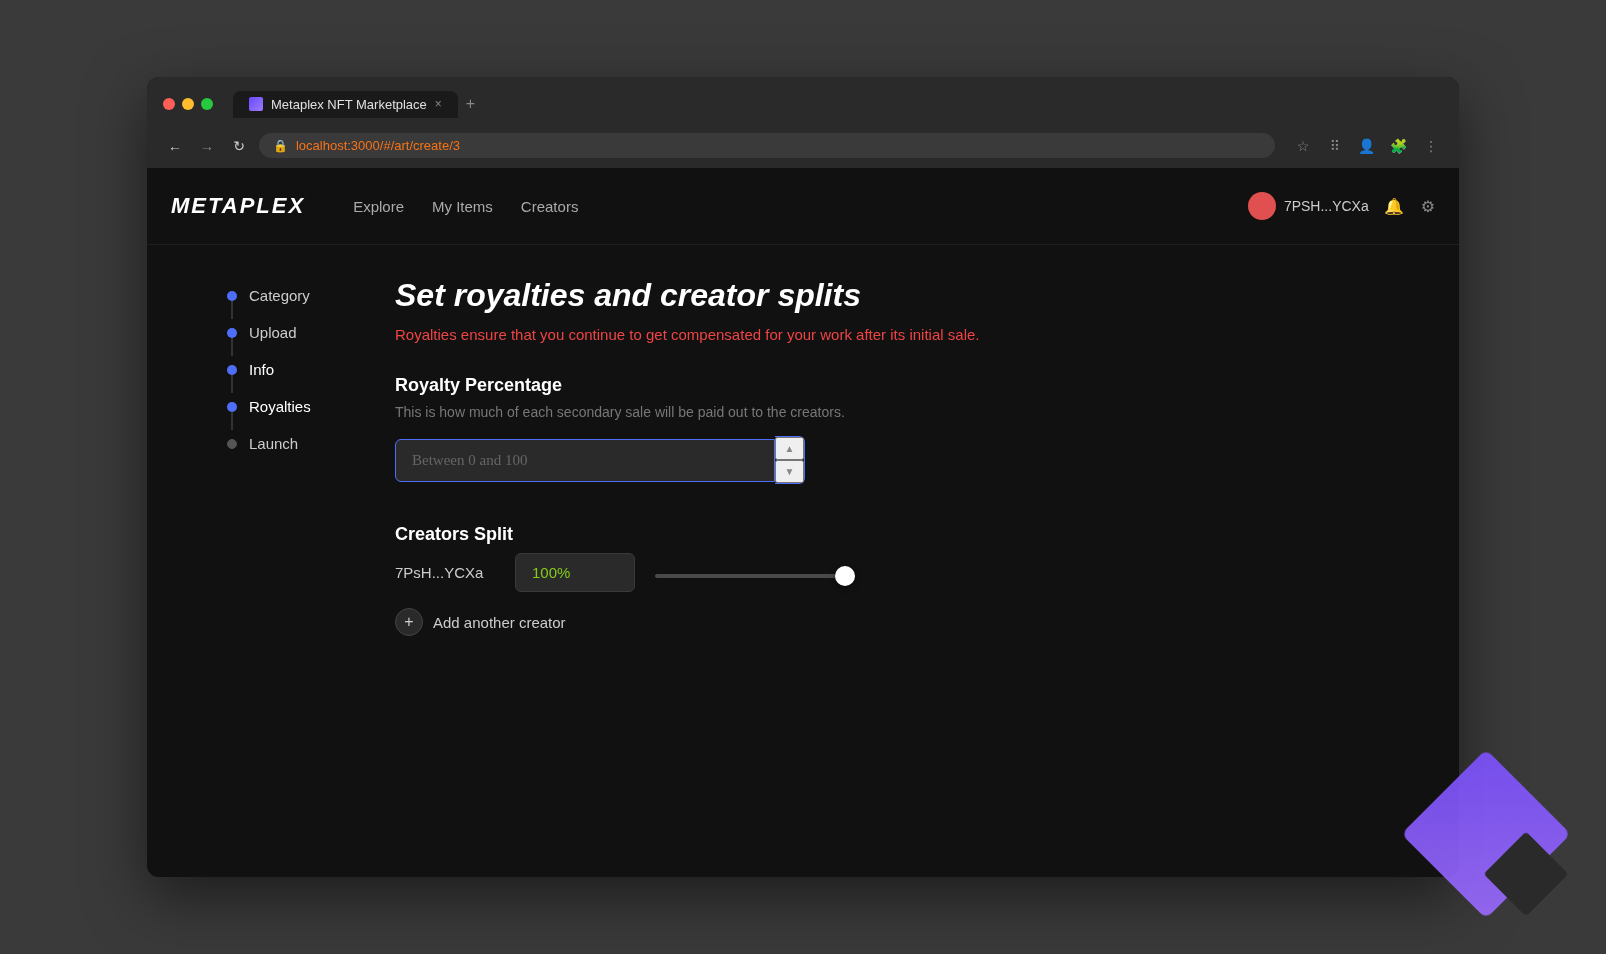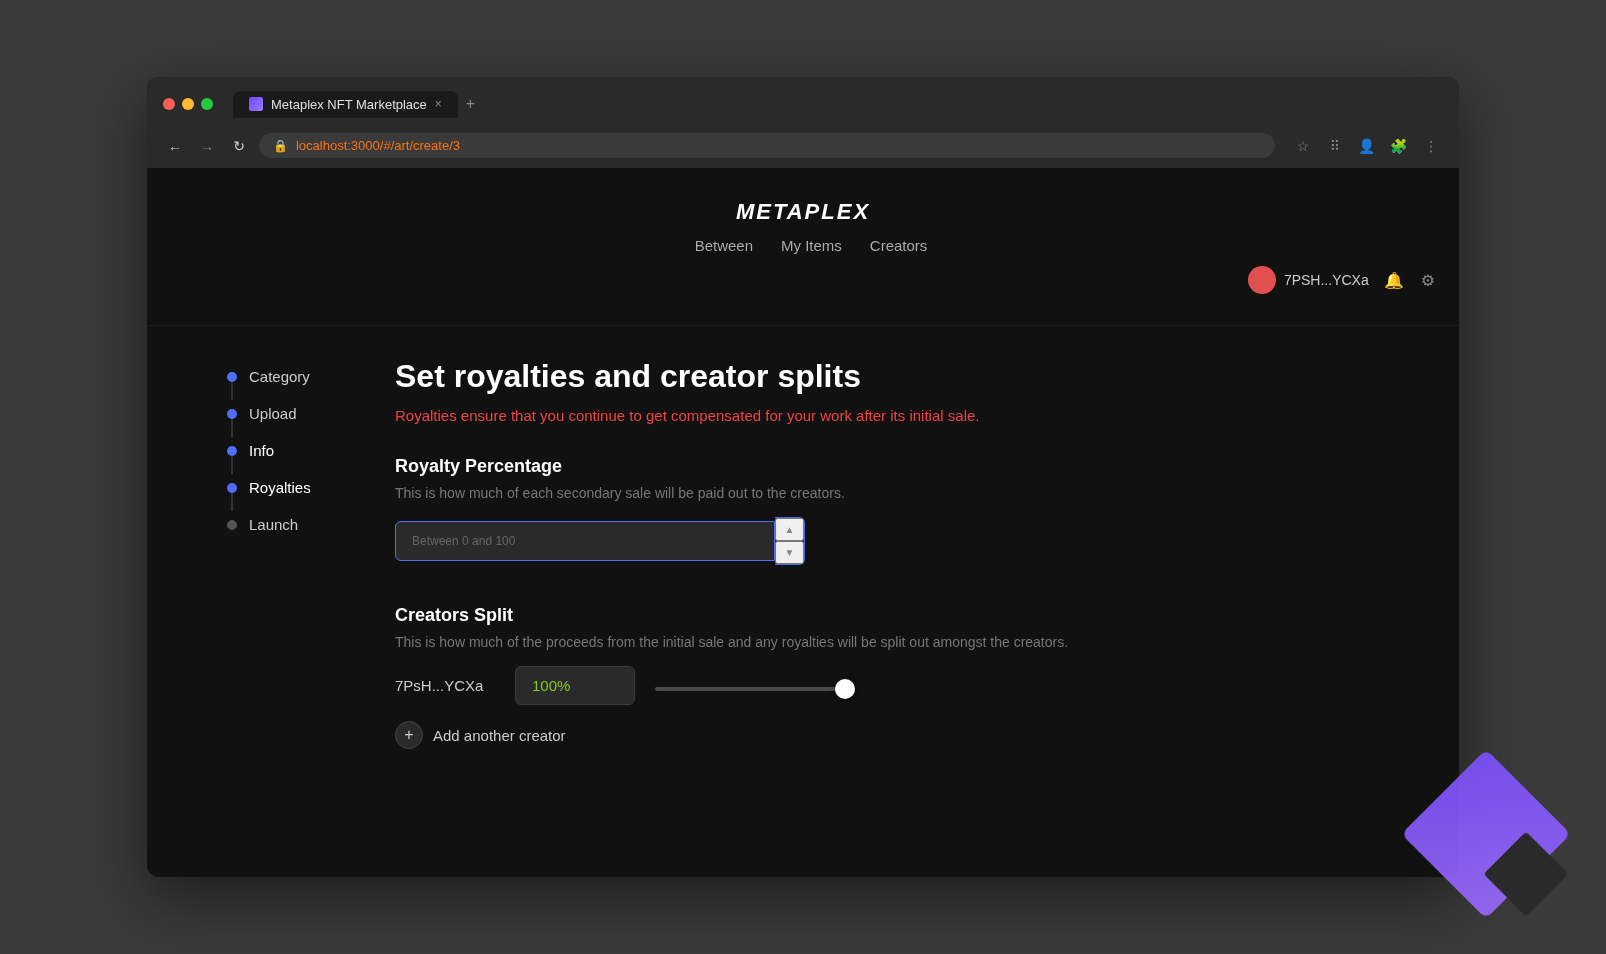--- a/index.html
+++ b/index.html
@@ -151,26 +151,25 @@
       flex: 1;
       background: #111111;
       display: flex;
       flex-direction: column;
       overflow: hidden;
     }
 
     
     .top-nav {
       background: #111111;
-      padding: 31px 24px;
-      display: flex;
-      align-items: center;
-      gap: 12px;
+      padding: 24px 24px;
+      display: flex;
+      align-items: center;
+      gap: 32px;
       border-bottom: 1px solid #1e1e1e;
-      flex-direction: column;
     }
 
     .metaplex-logo {
       font-size: 22px;
       font-weight: 900;
       color: white;
       letter-spacing: 2px;
       font-style: italic;
     }
 
@@ -292,20 +291,21 @@
       flex: 1;
       padding: 0 48px;
       max-width: 900px;
     }
 
     .page-title {
       font-size: 32px;
       font-weight: 700;
       color: white;
       margin-bottom: 12px;
+      font-style: italic;
     }
 
     .page-subtitle {
       color: #ef4444;
       font-size: 15px;
       margin-bottom: 32px;
     }
 
     .section-title {
       font-size: 18px;
@@ -325,24 +325,25 @@
       align-items: center;
       gap: 0;
       margin-bottom: 40px;
     }
 
     .royalty-input {
       background: #2a2a2a;
       border: 1px solid #4f6ef7;
       border-radius: 6px 0 0 6px;
       color: #aaa;
-      font-size: 12px;
+      font-size: 15px;
       padding: 12px 16px;
       width: 380px;
       outline: none;
+      font-family: Liberation Serif, serif;
     }
 
     .royalty-input::placeholder {
       color: #666;
     }
 
     .royalty-spinner {
       background: #2a2a2a;
       border: 1px solid #4f6ef7;
       border-left: none;
@@ -508,21 +509,21 @@
         <span class="browser-action-btn">⋮</span>
       </div>
     </div>
   </div>
 
   <div class="page-content">
 
     <nav class="top-nav">
       <span class="metaplex-logo">METAPLEX</span>
       <div class="nav-links">
-        <a class="nav-link">Between</a>
+        <a class="nav-link">Explore</a>
         <a class="nav-link">My Items</a>
         <a class="nav-link">Creators</a>
       </div>
       <div class="nav-right">
         <div class="user-badge">
           <div class="user-avatar"></div>
           <span class="user-address">7PSH...YCXa</span>
         </div>
         <span class="nav-icon-btn">🔔</span>
         <span class="nav-icon-btn">⚙</span>
@@ -571,21 +572,20 @@
             <input class="royalty-input" type="number" placeholder="Between 0 and 100" style="">
             <div class="royalty-spinner">
               <button class="spinner-btn">▲</button>
               <button class="spinner-btn">▼</button>
             </div>
           </div>
         </section>
 
         <section class="creators-section">
           <h2 class="section-title">Creators Split</h2>
-          <p class="section-desc">This is how much of the proceeds from the initial sale and any royalties will be split out amongst the creators.</p>
 
           <div class="creator-row">
             <span class="creator-address">7PsH...YCXa</span>
             <input class="creator-percent-input" type="text" value="100%" style="">
             <div class="creator-slider-wrapper">
               <input type="range" class="creator-slider" min="0" max="100" value="100" style="">
             </div>
           </div>
 
           <button class="add-creator-btn">

